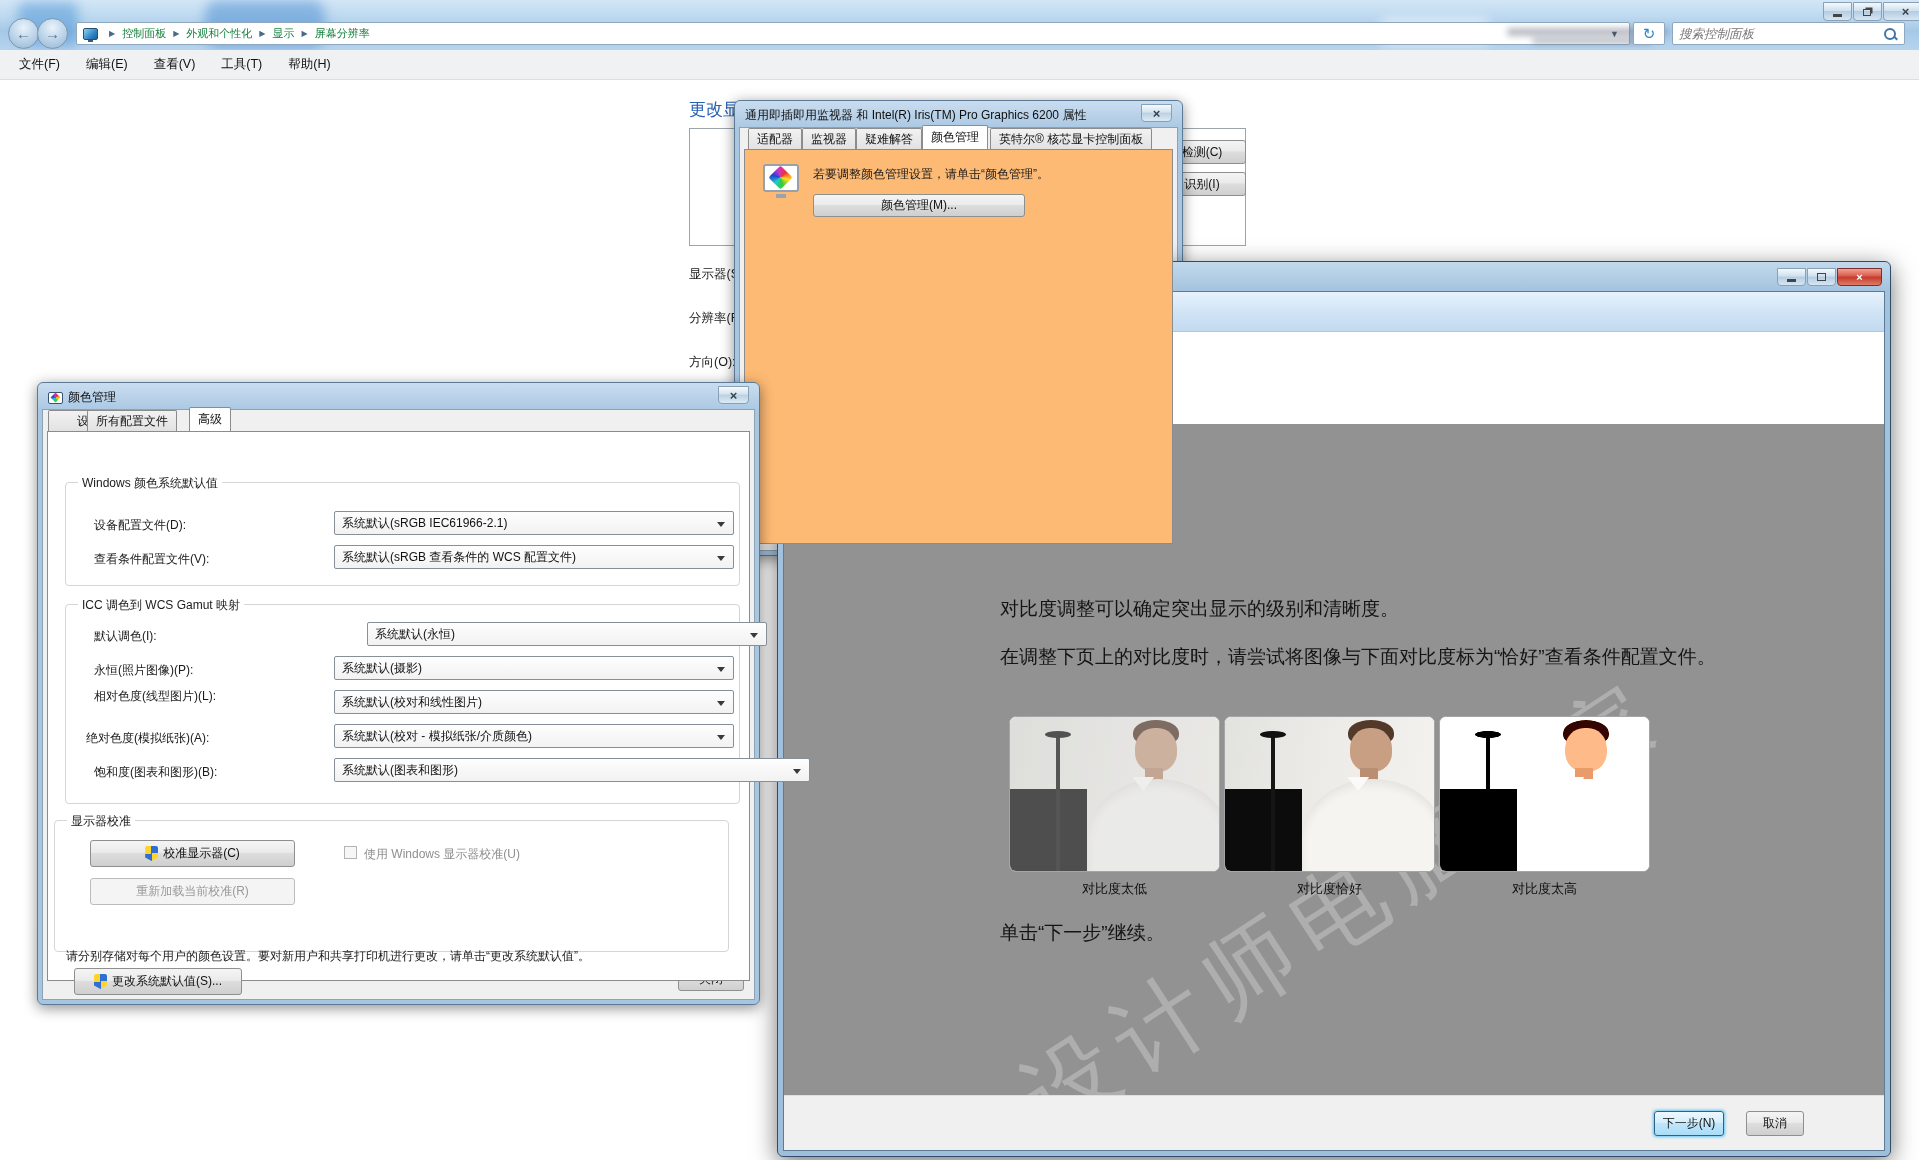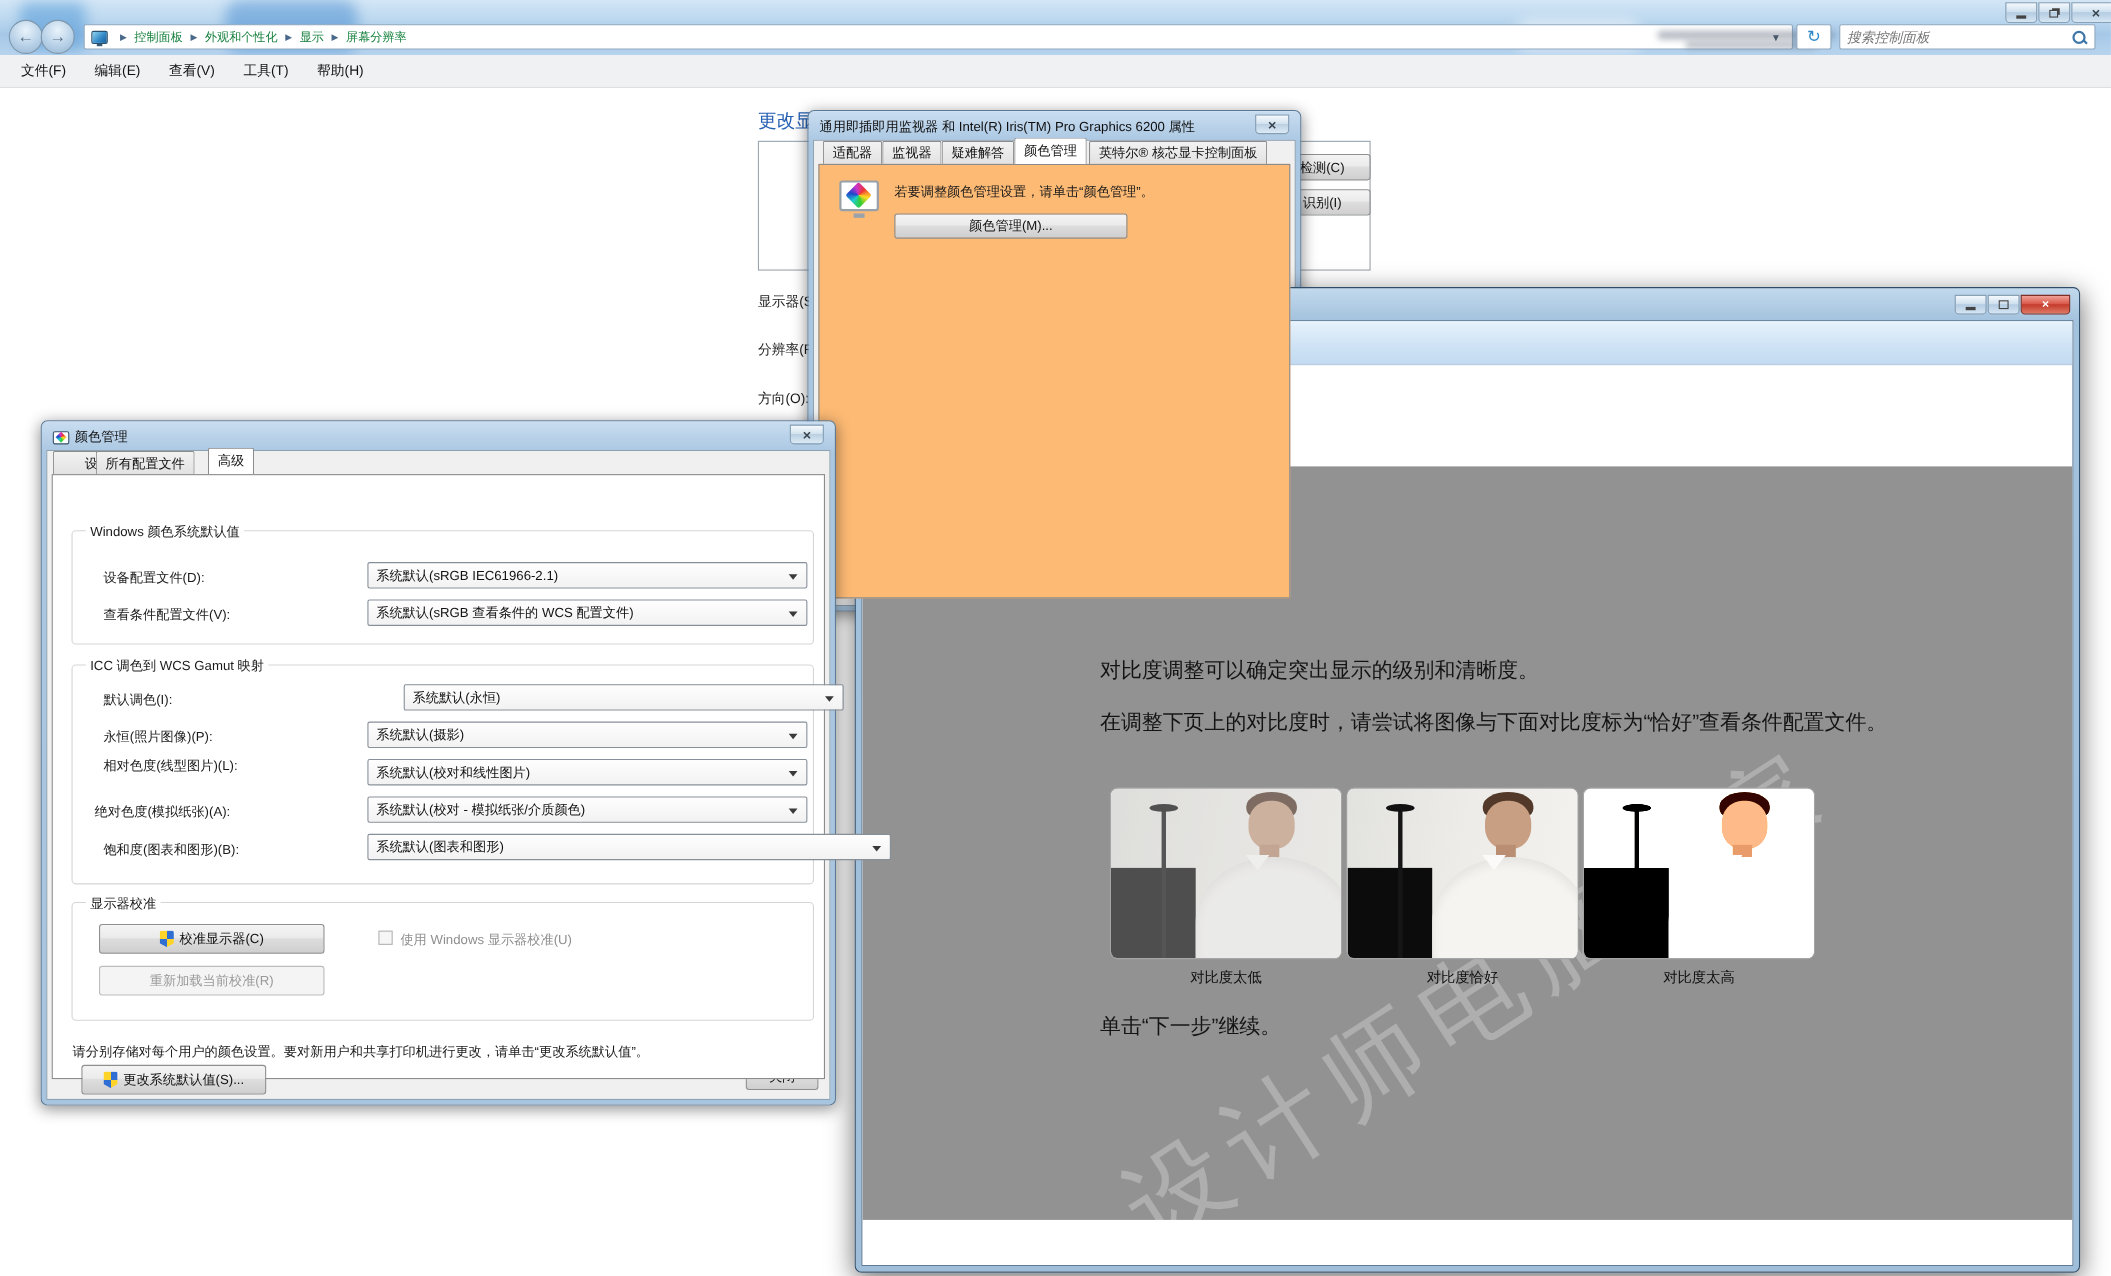--- a/index.html
+++ b/index.html
@@ -258,21 +258,21 @@
           <div class="combo" style="left:286px; top:190px; width:400px;margin-left:33px;">系统默认(永恒)</div>
           <div class="flabel" style="left:46px; top:230px;">永恒(照片图像)(P):</div>
           <div class="combo" style="left:286px; top:224px; width:400px;">系统默认(摄影)</div>
           <div class="flabel" style="left:46px; top:256px;">相对色度(线型图片)(L):</div>
           <div class="combo" style="left:286px; top:258px; width:400px;">系统默认(校对和线性图片)</div>
           <div class="flabel" style="left:38px; top:298px;">绝对色度(模拟纸张)(A):</div>
           <div class="combo" style="left:286px; top:292px; width:400px;">系统默认(校对 - 模拟纸张/介质颜色)</div>
           <div class="flabel" style="left:46px; top:332px;">饱和度(图表和图形)(B):</div>
           <div class="combo" style="left:286px; top:326px; width:476px;">系统默认(图表和图形)</div>
 
-          <div class="group" style="left:17px; top:388px; width:675px; height:108px;">
+          <div class="group" style="left:6px; top:388px; width:675px; height:132px;">
             <span class="legend">显示器校准</span>
           </div>
           <div class="btn" style="position:absolute; left:42px; top:408px; width:205px; height:27px;">
             <span class="shield"></span>
             <span>校准显示器(C)</span>
           </div>
           <span class="checkbox" style="position:absolute; left:296px; top:414px;"></span>
           <span class="flabel" style="left:316px; top:414px; color:#8f8f8f;">使用 Windows 显示器校准(U)</span>
           <div class="btn disabled" style="position:absolute; left:42px; top:446px; width:205px; height:27px;">重新加载当前校准(R)</div>
 
@@ -354,16 +354,20 @@
           </div>
         </div>
         <div class="cap-row">
           <div class="cap-cell">对比度太低</div>
           <div class="cap-cell">对比度恰好</div>
           <div class="cap-cell">对比度太高</div>
         </div>
         <div class="gp-text" style="left:216px; top:496px;">单击“下一步”继续。</div>
       </div>
 
+      <div class="calib-footer">
+        <div class="btn default" style="position:absolute; right:160px; top:15px; width:70px; height:25px;">下一步(N)</div>
+        <div class="btn" style="position:absolute; right:80px; top:15px; width:58px; height:25px;">取消</div>
+      </div>
     </div>
   </div>
 
 </div>
 
 </body></html>

